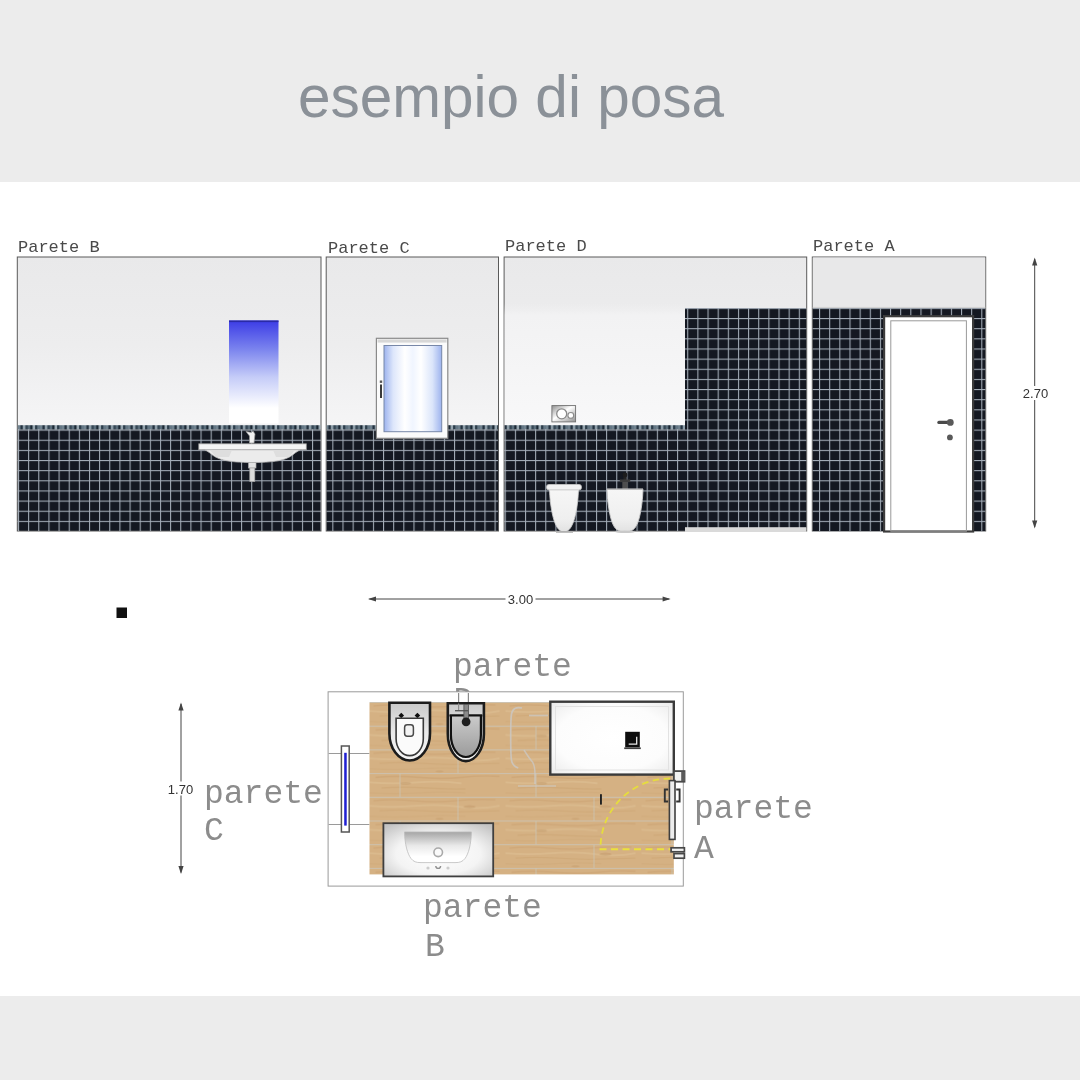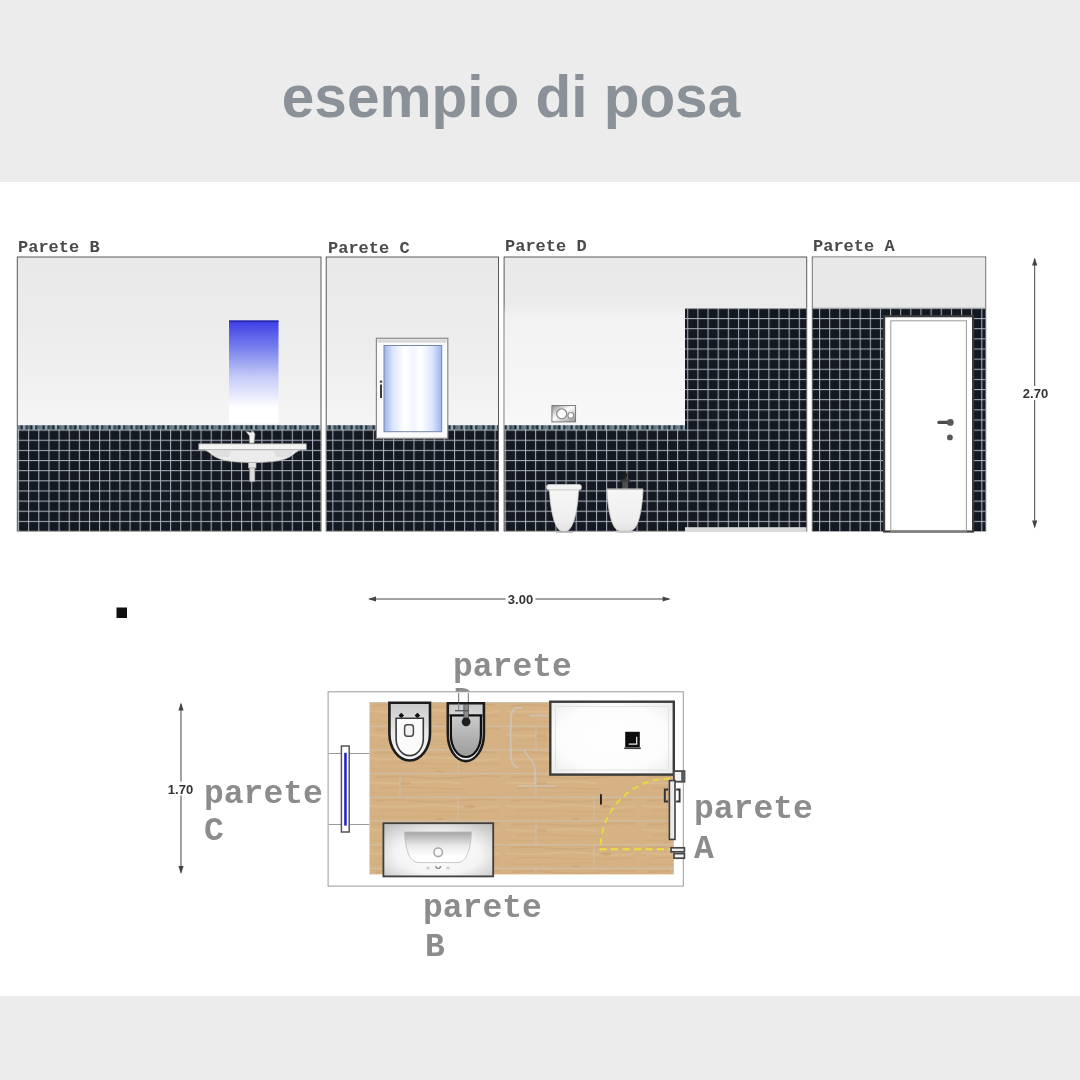--- a/index.html
+++ b/index.html
@@ -1,16 +1,16 @@
 <!DOCTYPE html>
 <html><head>
 <meta charset="utf-8">
 <style>
   html,body{margin:0;padding:0;}
-  #page{position:relative;width:1080px;height:1080px;background:#ffffff;overflow:hidden;font-family:"Liberation Sans",sans-serif;font-weight:bold;}
+  #page{position:relative;width:1080px;height:1080px;background:#ffffff;overflow:hidden;font-family:"Liberation Sans",sans-serif;}
   #art{position:absolute;left:0;top:0;}
 </style>
 </head>
 <body>
 <div id="page">
 
 <div style="position:absolute;left:0;top:0;width:1080px;height:182px;background:#ececec;"></div>
 
 <div style="position:absolute;left:0;top:996px;width:1080px;height:84px;background:#ececec;"></div>
 <svg id="art" width="1080" height="1080" viewBox="0 0 1080 1080">

